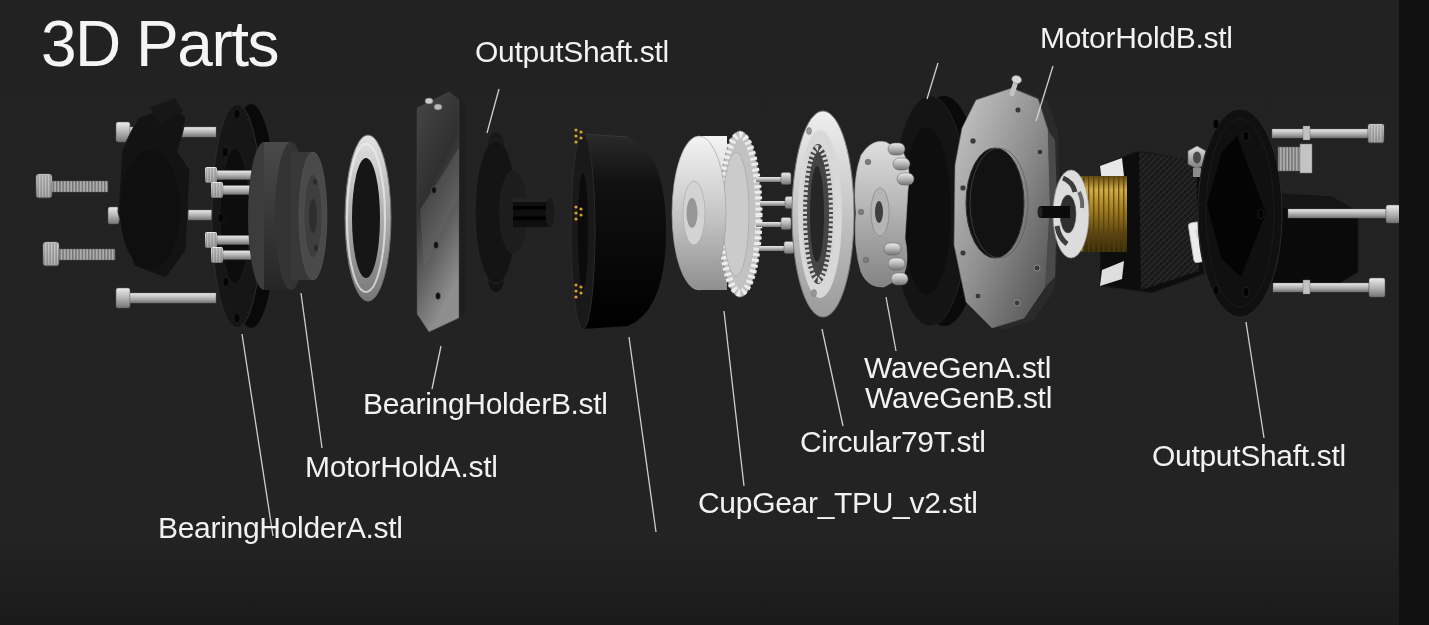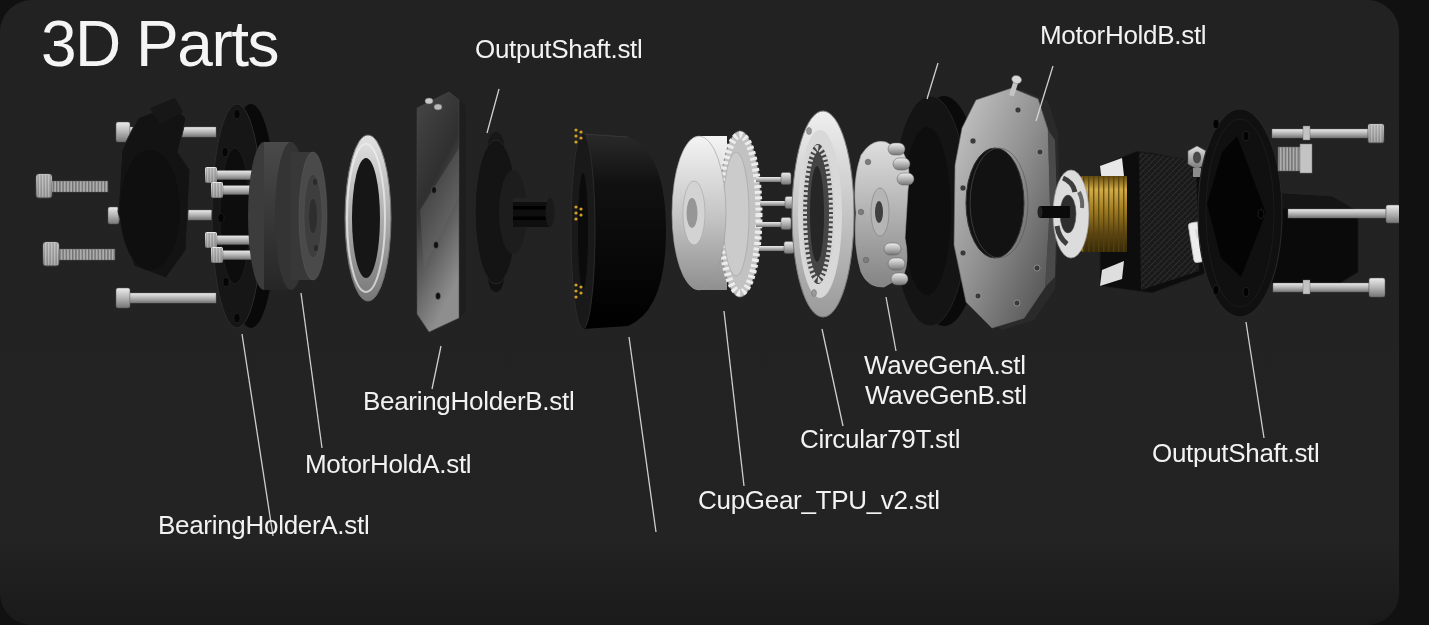--- a/index.html
+++ b/index.html
@@ -1,28 +1,27 @@
 <!DOCTYPE html>
 <html><head>
 <meta charset="utf-8">
 <style>
   html,body { margin:0; padding:0; background:#111; }
   .stage {
     position:relative; width:1399px; height:625px; overflow:hidden;
     background:linear-gradient(180deg,#222222 0%,#232323 86%,#1a1a1a 100%);
     font-family:"Liberation Sans", sans-serif;
-    border-radius:32px;
   }
   .stage svg { position:absolute; left:0; top:0; }
   .title {
     position:absolute; color:#f5f5f5; font-size:64px; font-weight:300;
     letter-spacing:-1.5px; line-height:1; white-space:nowrap;
   }
   .lbl {
-    position:absolute; color:#f2f2f2; font-size:26px; font-weight:400;
+    position:absolute; color:#f2f2f2; font-size:30px; font-weight:400;
     line-height:1.05; white-space:nowrap; letter-spacing:-0.3px;
   }
 </style>
 </head>
 <body>
 
 <div class="stage">
 
 <svg width="1429" height="625" viewBox="0 0 1429 625">
   <defs>

